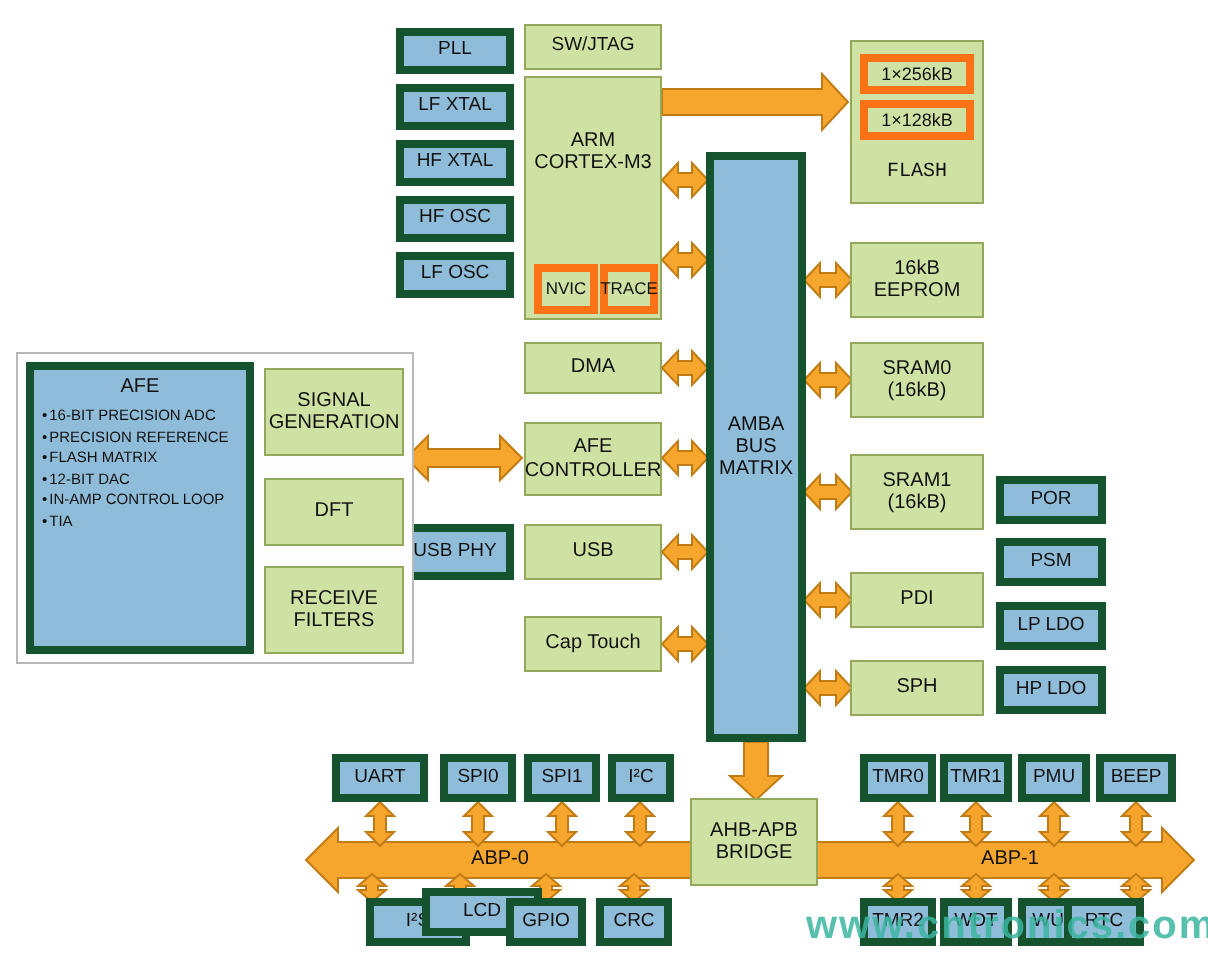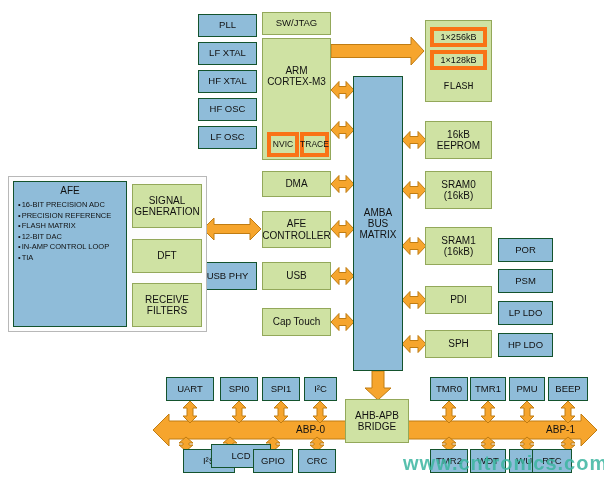--- a/index.html
+++ b/index.html
@@ -2,33 +2,33 @@
 <html><head>
 <meta charset="utf-8">
 <style>
   * { margin:0; padding:0; box-sizing:border-box; }
   html,body { background:#fff; font-family:"Liberation Sans", sans-serif; }
   .canvas { position:relative; width:604px; height:481px; background:#fff; overflow:hidden; }
   #arrows { position:absolute; left:0; top:0; width:604px; height:481px; }
   .arrow { fill:#f6a52d; stroke:#c07c12; stroke-width:1; stroke-linejoin:miter; }
   .box { position:absolute; display:flex; align-items:center; justify-content:center;
          text-align:center; font-size:10px; color:#111; line-height:1.12; }
-  .blue  { background:#8fbcd9; border:1px solid #14532d; }
+  .blue  { background:#8fbcd9; border:4px solid #14532d; }
   .green { background:#cfe2a3; border:1px solid #93a85a; }
   .sub { position:absolute; border:4px solid #f97316; display:flex; align-items:center;
          justify-content:center; font-size:8.5px; color:#111; }
   .sm { font-size:9.5px; }
   .afe-box { display:block; padding:3px 4px; text-align:left; }
   .afe-title { text-align:center; font-size:10px; margin-bottom:4px; }
   .afe-feature { font-size:7.5px; line-height:10.5px; white-space:nowrap; color:#111; }
   .afe-feature::before { content:"\2022"; margin-right:1px; }
   .arm-label { position:absolute; top:26px; left:0; right:0; text-align:center; font-size:10px; }
   .flash-label { position:absolute; bottom:9px; left:0; right:0; text-align:center; font-size:10px;font-family:Liberation Mono, monospace; }
   .group { position:absolute; border:1px solid #b8b8b8; background:#fdfdfd; }
-  .buslabel { position:absolute; font-size:10px; color:#111; text-align:right; z-index:5; }
+  .buslabel { position:absolute; font-size:10px; color:#111; text-align:center; z-index:5; }
   .wm { position:absolute; color:#3cb6a0; opacity:.85; font-weight:bold; font-size:20px;
         letter-spacing:1px; z-index:9; white-space:nowrap; }
 </style>
 </head>
 <body>
 
 <div class="canvas">
   <svg id="arrows" viewBox="0 0 604 481">
       <polygon points="331,44.5 411,44.5 411,37 424,51 411,65 411,57.5 331,57.5" class="arrow"></polygon>
       <polygon points="331,90 339,81.5 339,86.5 346,86.5 346,81.5 354,90 346,98.5 346,93.5 339,93.5 339,98.5" class="arrow"></polygon>

